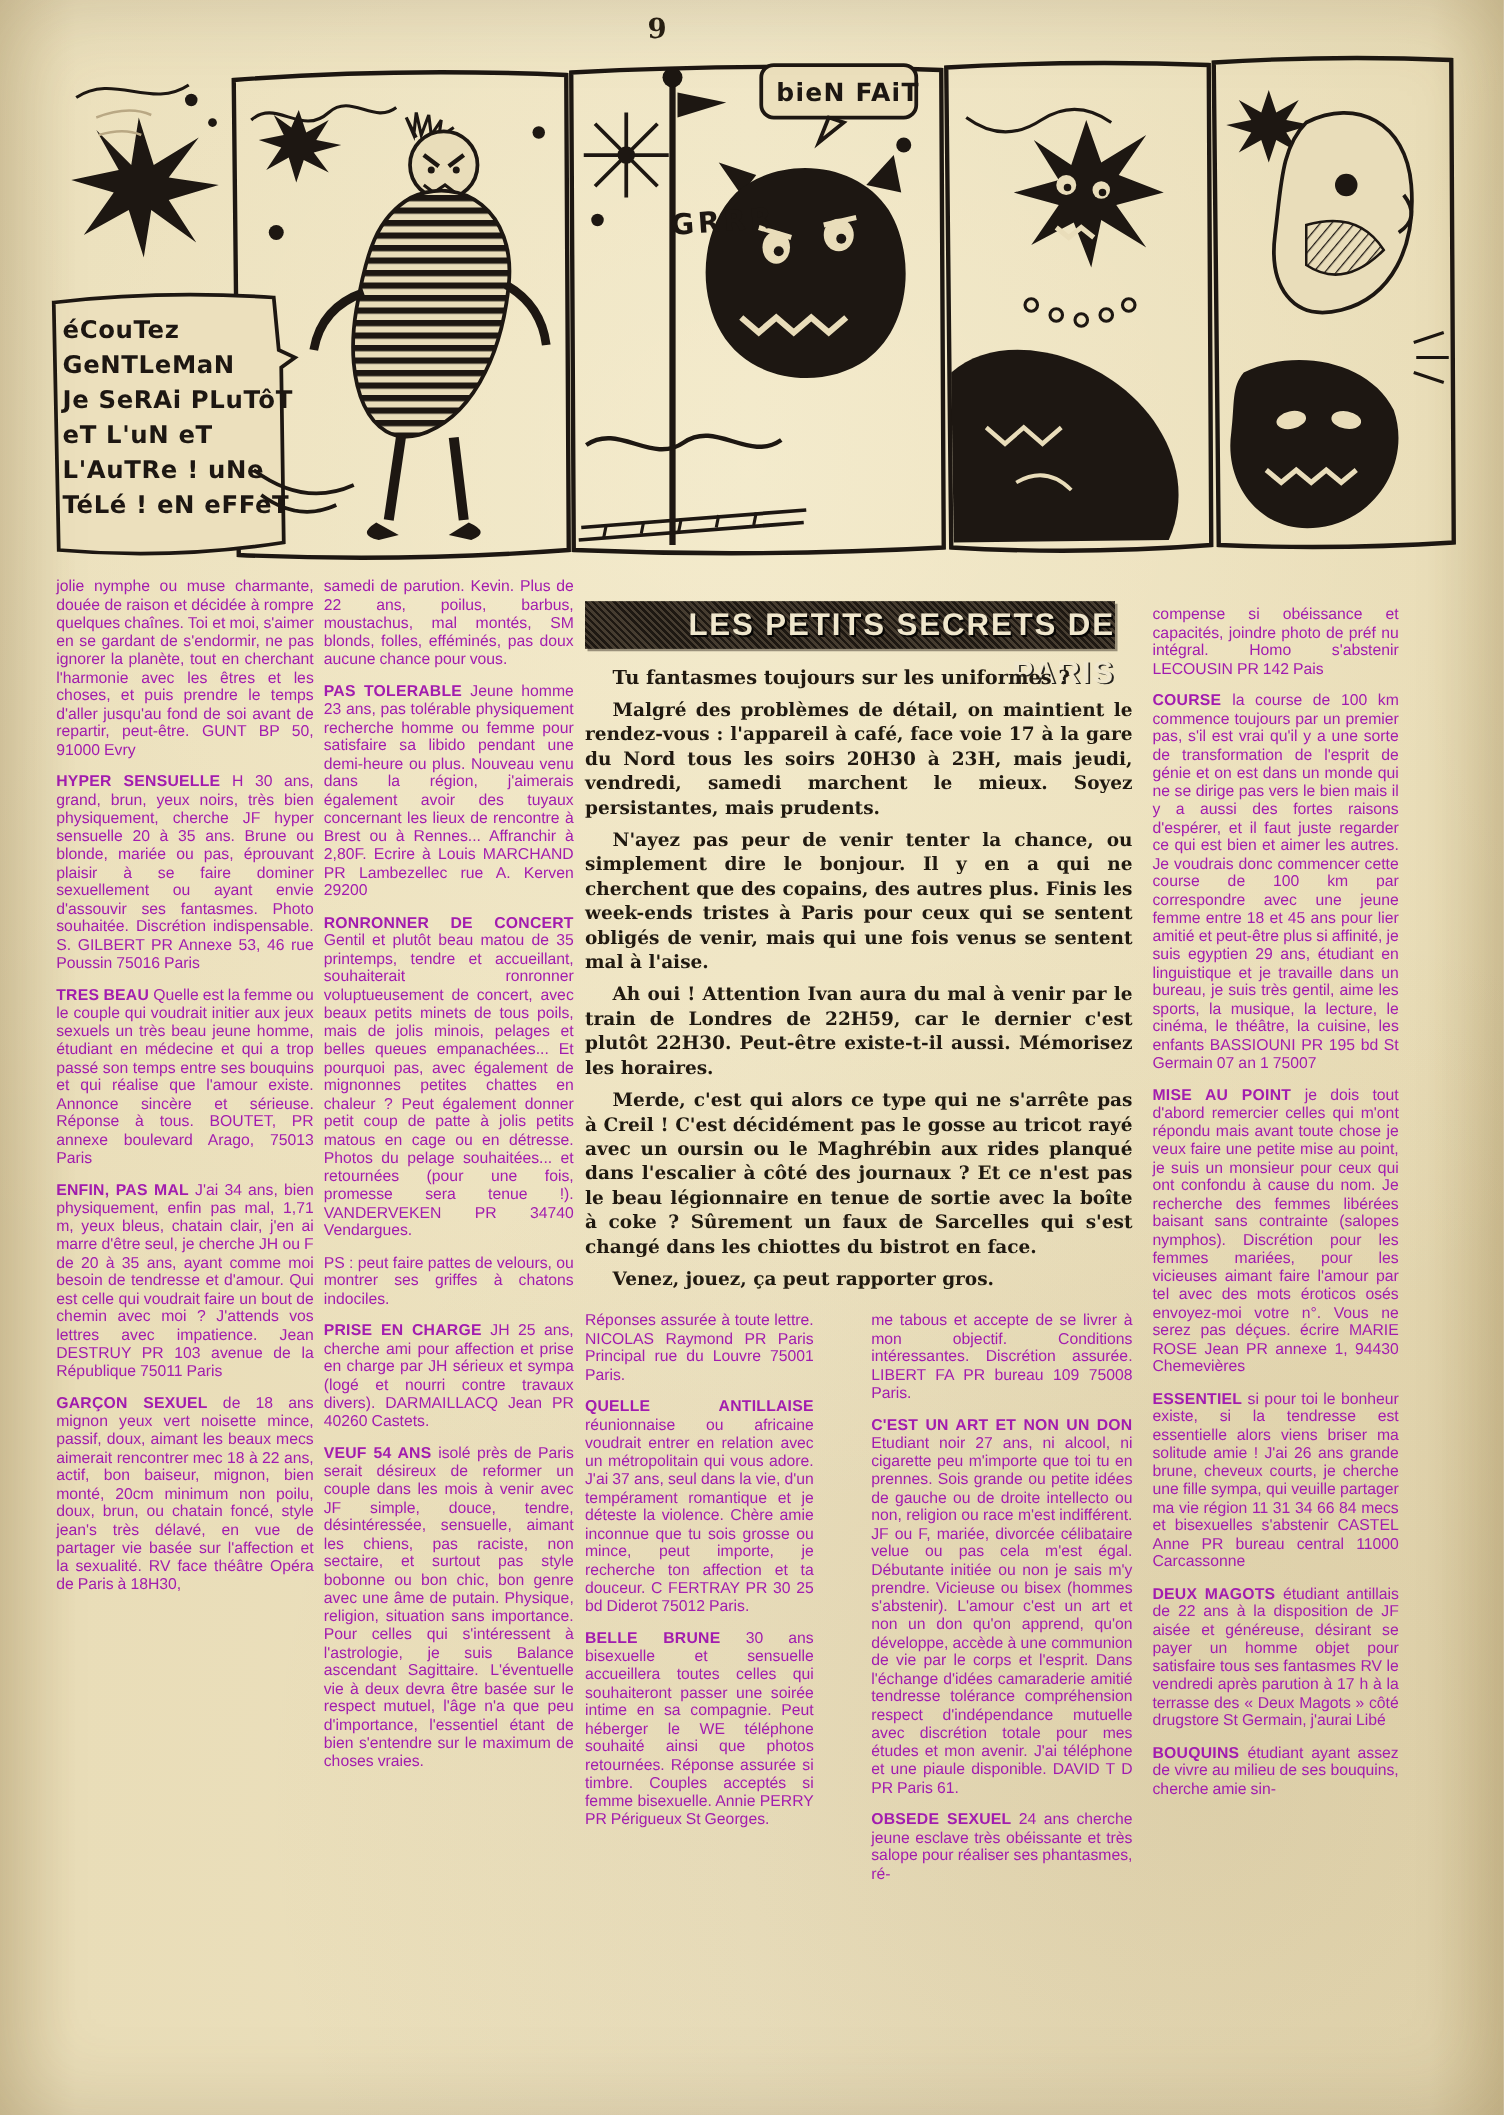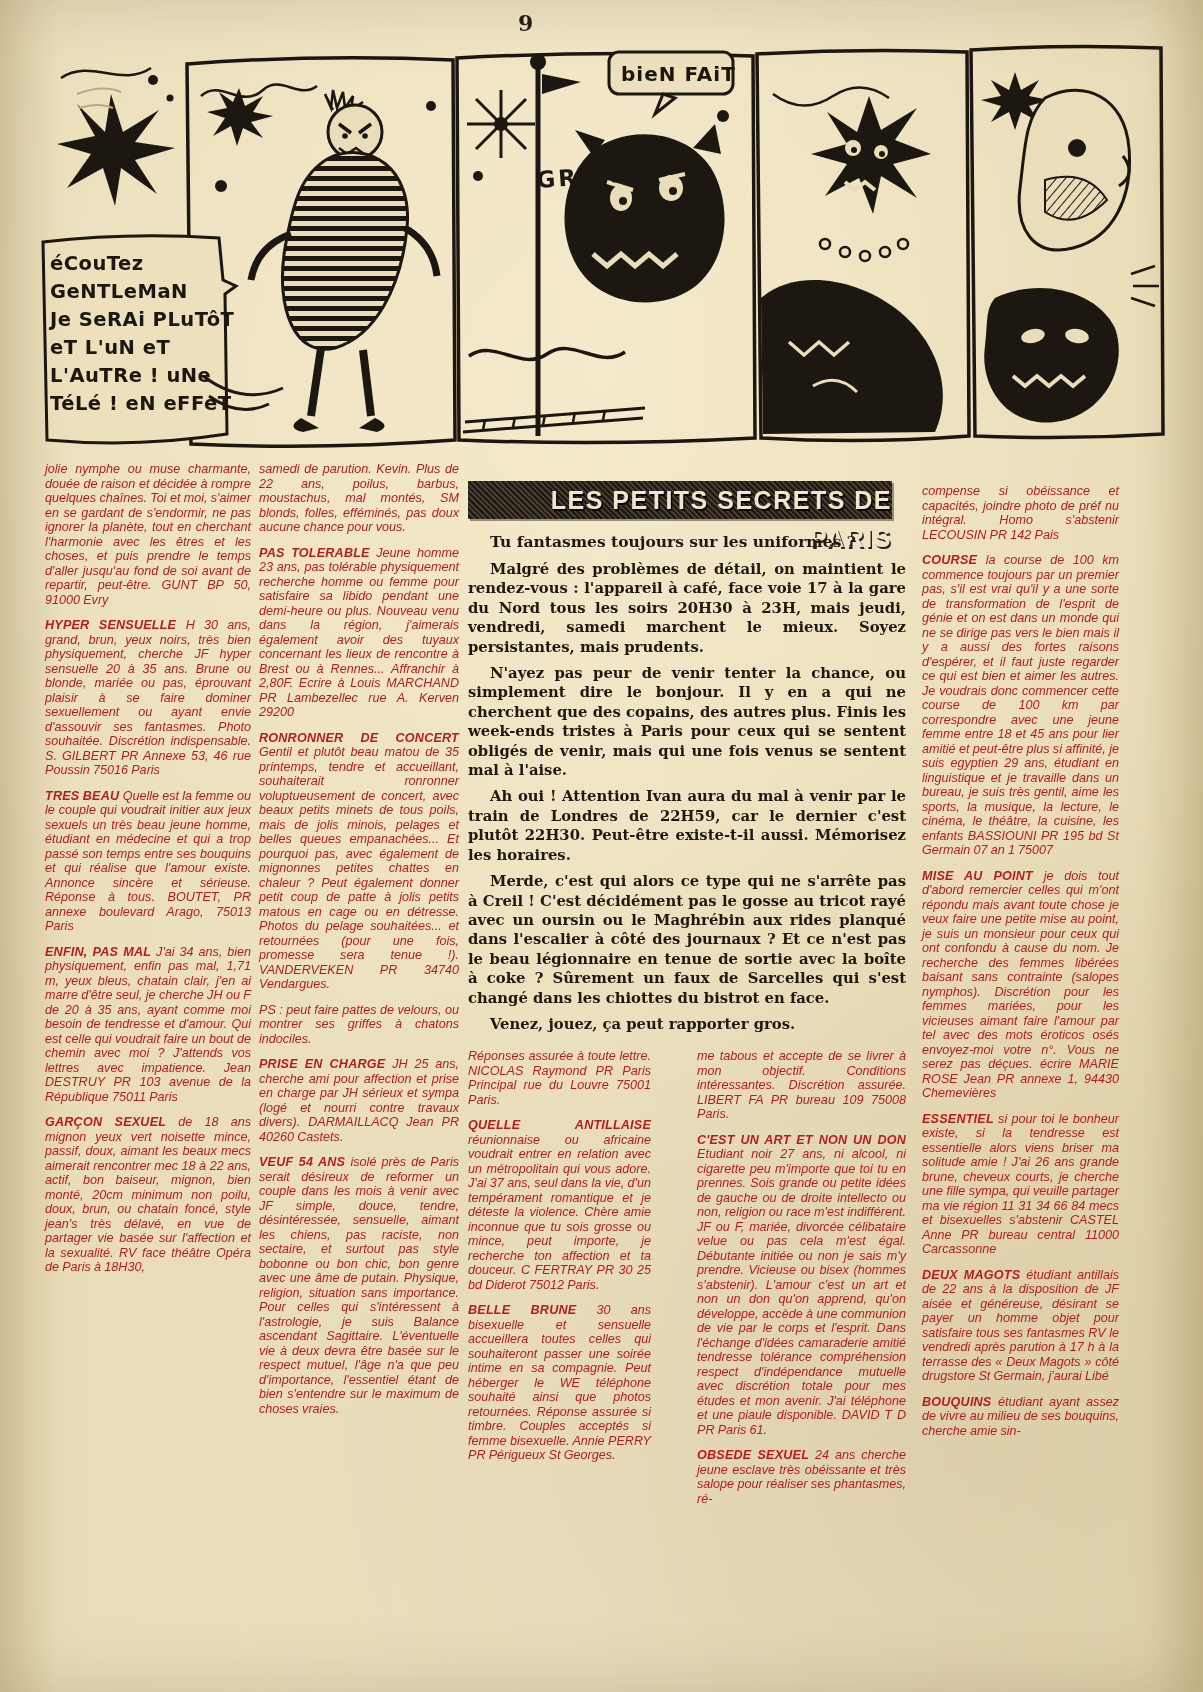--- a/index.html
+++ b/index.html
@@ -10,21 +10,21 @@
       radial-gradient(90% 60% at 80% 85%, rgba(120,95,55,.10), rgba(0,0,0,0) 70%),
       linear-gradient(90deg,#d9caa0,#e9ddb8 5%,#ece1bf 50%,#e6d9b2 95%,#d6c699);
     font-family:"Liberation Sans",sans-serif;color:#2b2216;
   }
   body::after{content:"";position:absolute;inset:0;pointer-events:none;
     box-shadow:inset 0 0 70px rgba(95,75,40,.22);}
   .page-number{position:absolute;left:518px;top:12px;
     font:bold 22px/1 "DejaVu Serif",serif;color:#241d12;}
   .comic{position:absolute;left:33px;top:36px;width:1134px;height:424px;}
   .newscol{text-align:justify;font-size:12.6px;line-height:14.5px;
-    word-spacing:-0.3px;hyphens:auto;-webkit-hyphens:auto;color:#b91c1c;font-style:italic;}
+    word-spacing:-0.3px;hyphens:auto;-webkit-hyphens:auto;color:#a21caf;}
   .col{position:absolute;}
   .col1{left:45px;top:462px;width:206px;}
   .col2{left:259px;top:462px;width:200px;}
   .col5{left:922px;top:484px;width:197px;}
   .ad{margin:0 0 11px;}
   .ad b{letter-spacing:.2px;}
   .editorial{position:absolute;left:468px;top:470px;width:438px;}
   .banner{width:424px;height:38px;margin-bottom:12px;
     background:#332c24;
     background-image:repeating-linear-gradient(45deg,rgba(86,74,58,.55) 0 2px,rgba(18,13,8,.65) 2px 4px);

